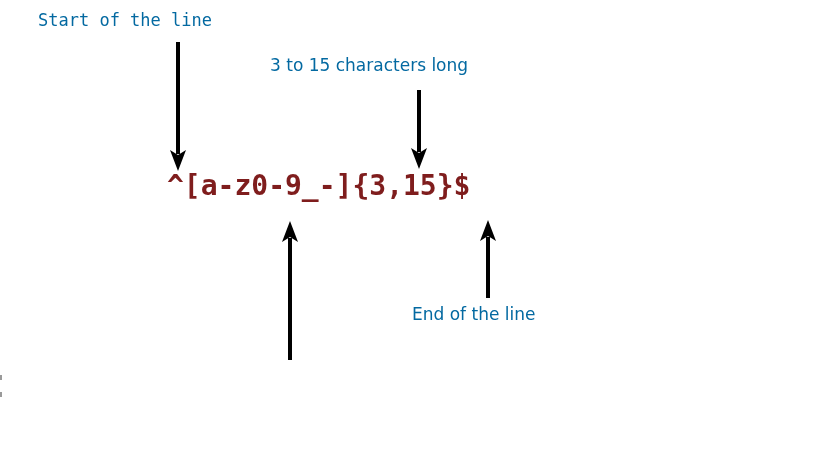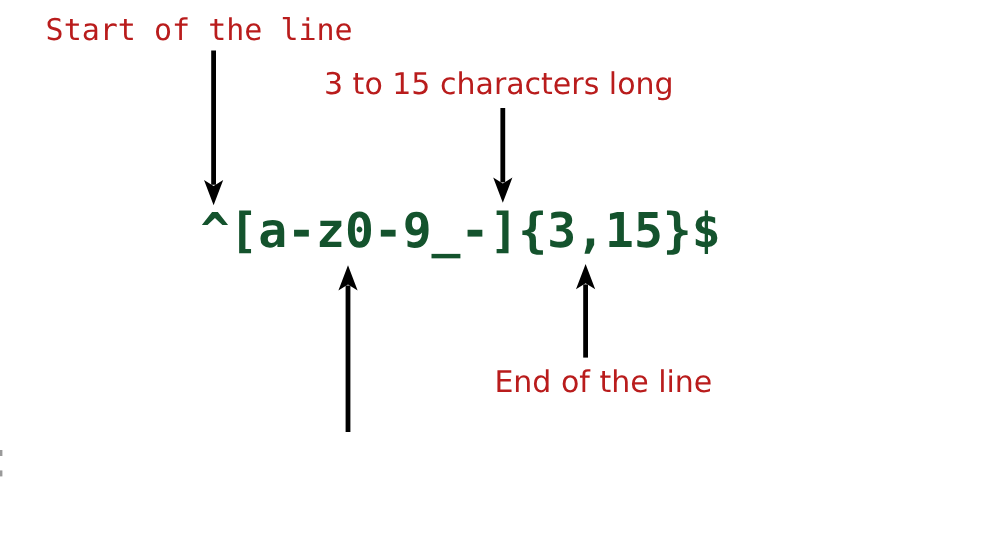--- a/index.html
+++ b/index.html
@@ -12,40 +12,40 @@
     width: 819px;
     height: 460px;
     background: #ffffff;
     overflow: hidden;
     font-family: "DejaVu Sans", sans-serif;
     color: #000000;
   }
   .label {
     position: absolute;
     white-space: nowrap;
-    font-size: 25px;
+    font-size: 17px;
     line-height: 1;
-    color: #b91c1c;
+    color: #0369a1;
   }
   .label-mono {
     font-family: "DejaVu Sans Mono", monospace;
   }
   .label-sans {
     font-family: "DejaVu Sans", sans-serif;
   }
   .regex {
     position: absolute;
     left: 167px;
     top: 171px;
     font-family: "DejaVu Sans Mono", monospace;
     font-weight: bold;
-    font-size: 40px;
+    font-size: 28px;
     line-height: 1.1;
     white-space: nowrap;
-    color: #14532d;
+    color: #7f1d1d;
   }
   .label-start   { left: 38px;  top: 12px; }
   .label-length  { left: 270px; top: 57px; }
   .label-end     { left: 412px; top: 306px; }
   .label-charset { left: 14px;  top: 362px; }
   .arrow-layer {
     position: absolute;
     left: 0;
     top: 0;
     width: 819px;

